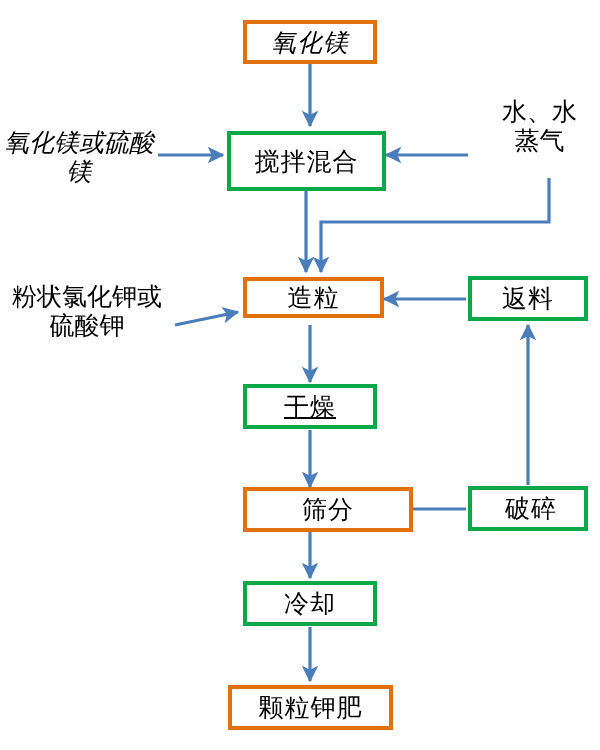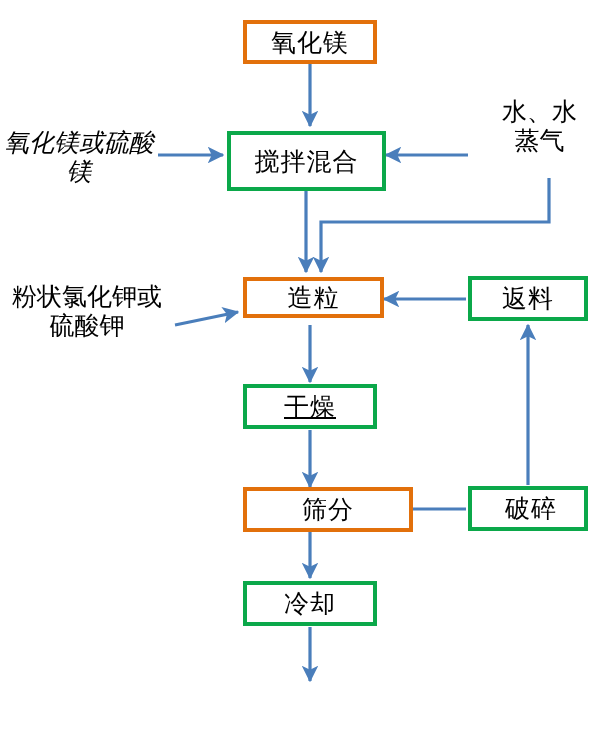--- a/index.html
+++ b/index.html
@@ -116,21 +116,21 @@
 
     <g>
       <path d="M 310 532 L 310 578" stroke="#4A7EBB" stroke-width="3.2" fill="none" marker-end="url(#arrowhead)"></path>
     </g>
 
     <g>
       <path d="M 310 627 L 310 681" stroke="#4A7EBB" stroke-width="3.2" fill="none" marker-end="url(#arrowhead)"></path>
     </g>
   </svg>
 
-  <div class="node orange" style="left:243px; top:20px; width:134px; height:44px;">
+  <div class="node orange" style="left:243px; top:20px; width:134px; height:44px;font-style:italic;">
     <span class="node-label">氧化镁</span>
   </div>
 
   <div class="node green" style="left:227px; top:131px; width:159px; height:60px;">
     <span class="node-label">搅拌混合</span>
   </div>
 
   <div class="node orange" style="left:243px; top:277px; width:141px; height:41px;">
     <span class="node-label">造粒</span>
   </div>
@@ -140,20 +140,23 @@
   </div>
 
   <div class="node orange" style="left:243px; top:487px; width:170px; height:45px;">
     <span class="node-label">筛分</span>
   </div>
 
   <div class="node green" style="left:243px; top:581px; width:134px; height:45px;">
     <span class="node-label">冷却</span>
   </div>
 
+  <div class="node orange" style="left:228px; top:685px; width:165px; height:45px;">
+    <span class="node-label">颗粒钾肥</span>
+  </div>
 
   <div class="node green" style="left:468px; top:276px; width:120px; height:45px;">
     <span class="node-label">返料</span>
   </div>
 
   <div class="node green" style="left:468px; top:486px; width:120px; height:45px;padding-left:6px;">
     <span class="node-label">破碎</span>
   </div>
 
   <div class="side-label" style="left:4px; top:129px; width:150px;font-style:italic;">氧化镁或硫酸

